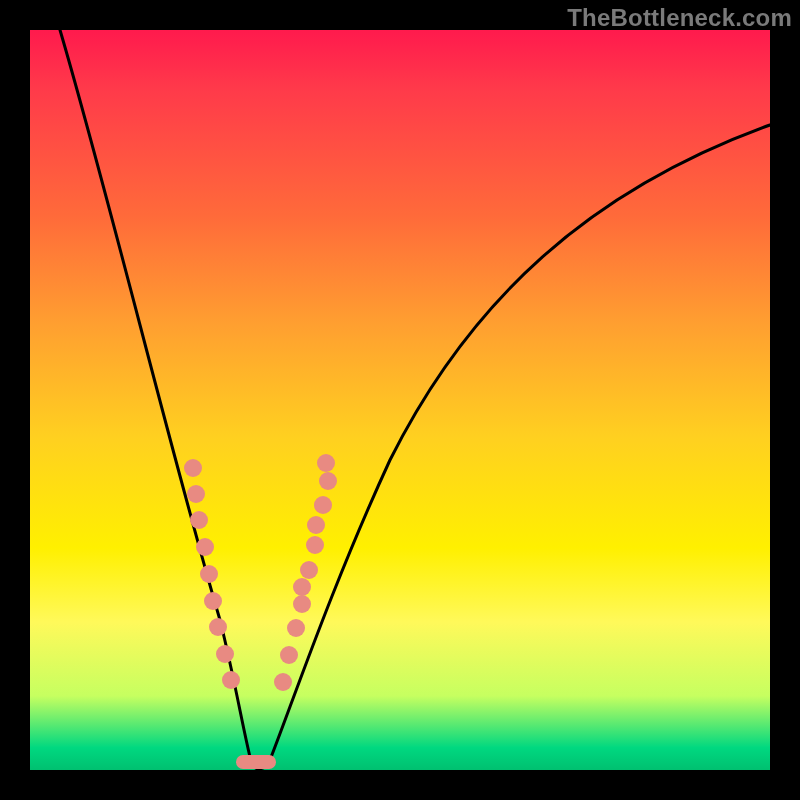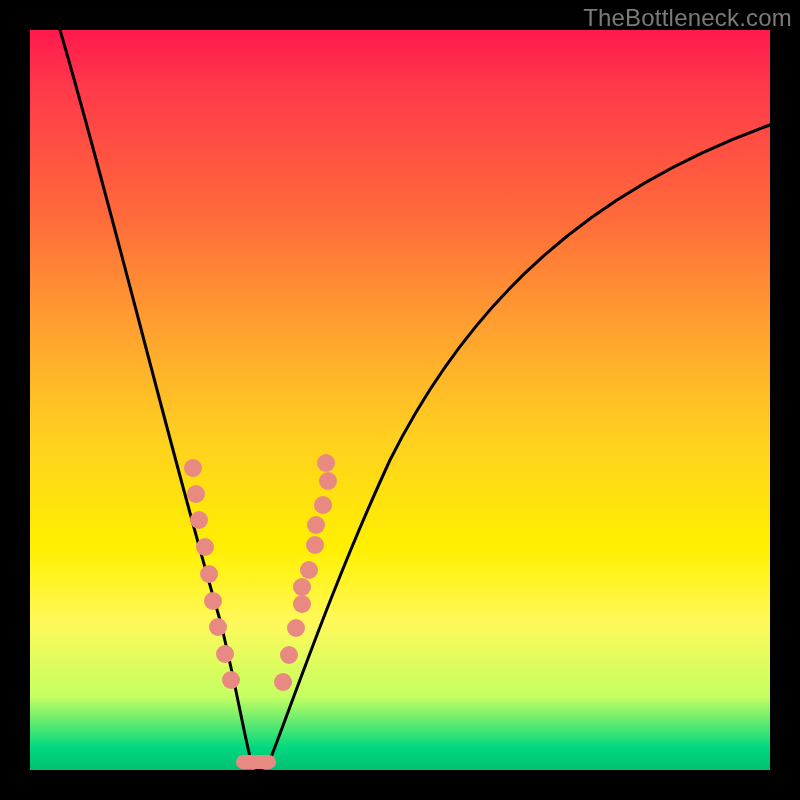--- a/index.html
+++ b/index.html
@@ -30,21 +30,21 @@
       #00d880 97%,
       #00c070 100%
     );
   }
   .watermark {
     position: absolute;
     top: 4px;
     right: 8px;
     color: #7a7a7a;
     font-size: 24px;
-    font-weight: 400;
+    font-weight: 700;
     letter-spacing: 0.2px;
     z-index: 10;
     margin-left: 20px;
   }
   svg.curve {
     position: absolute;
     left: 0;
     top: 0;
     width: 740px;
     height: 740px;

